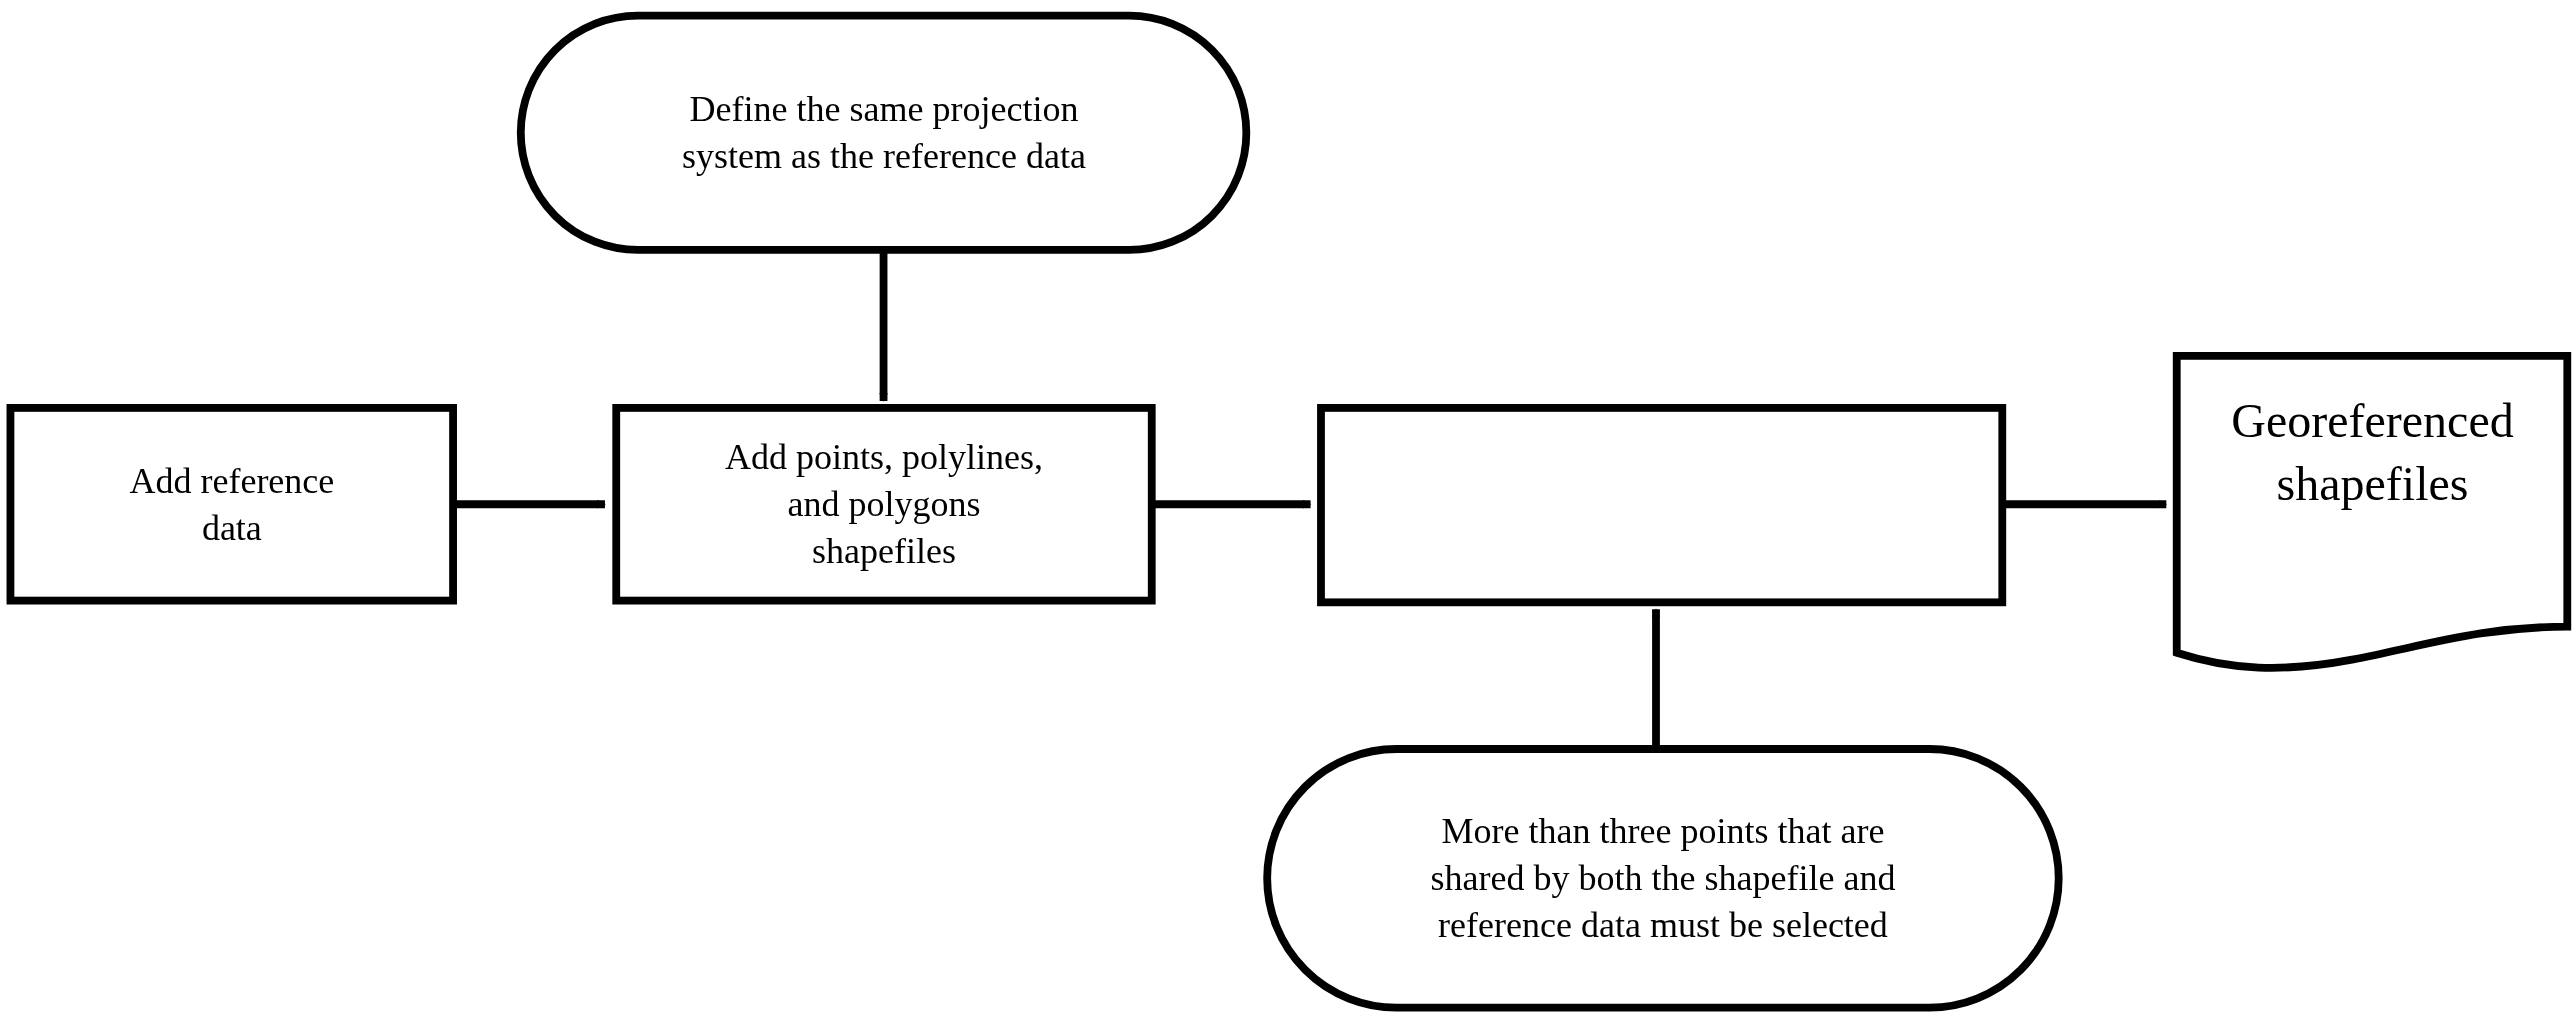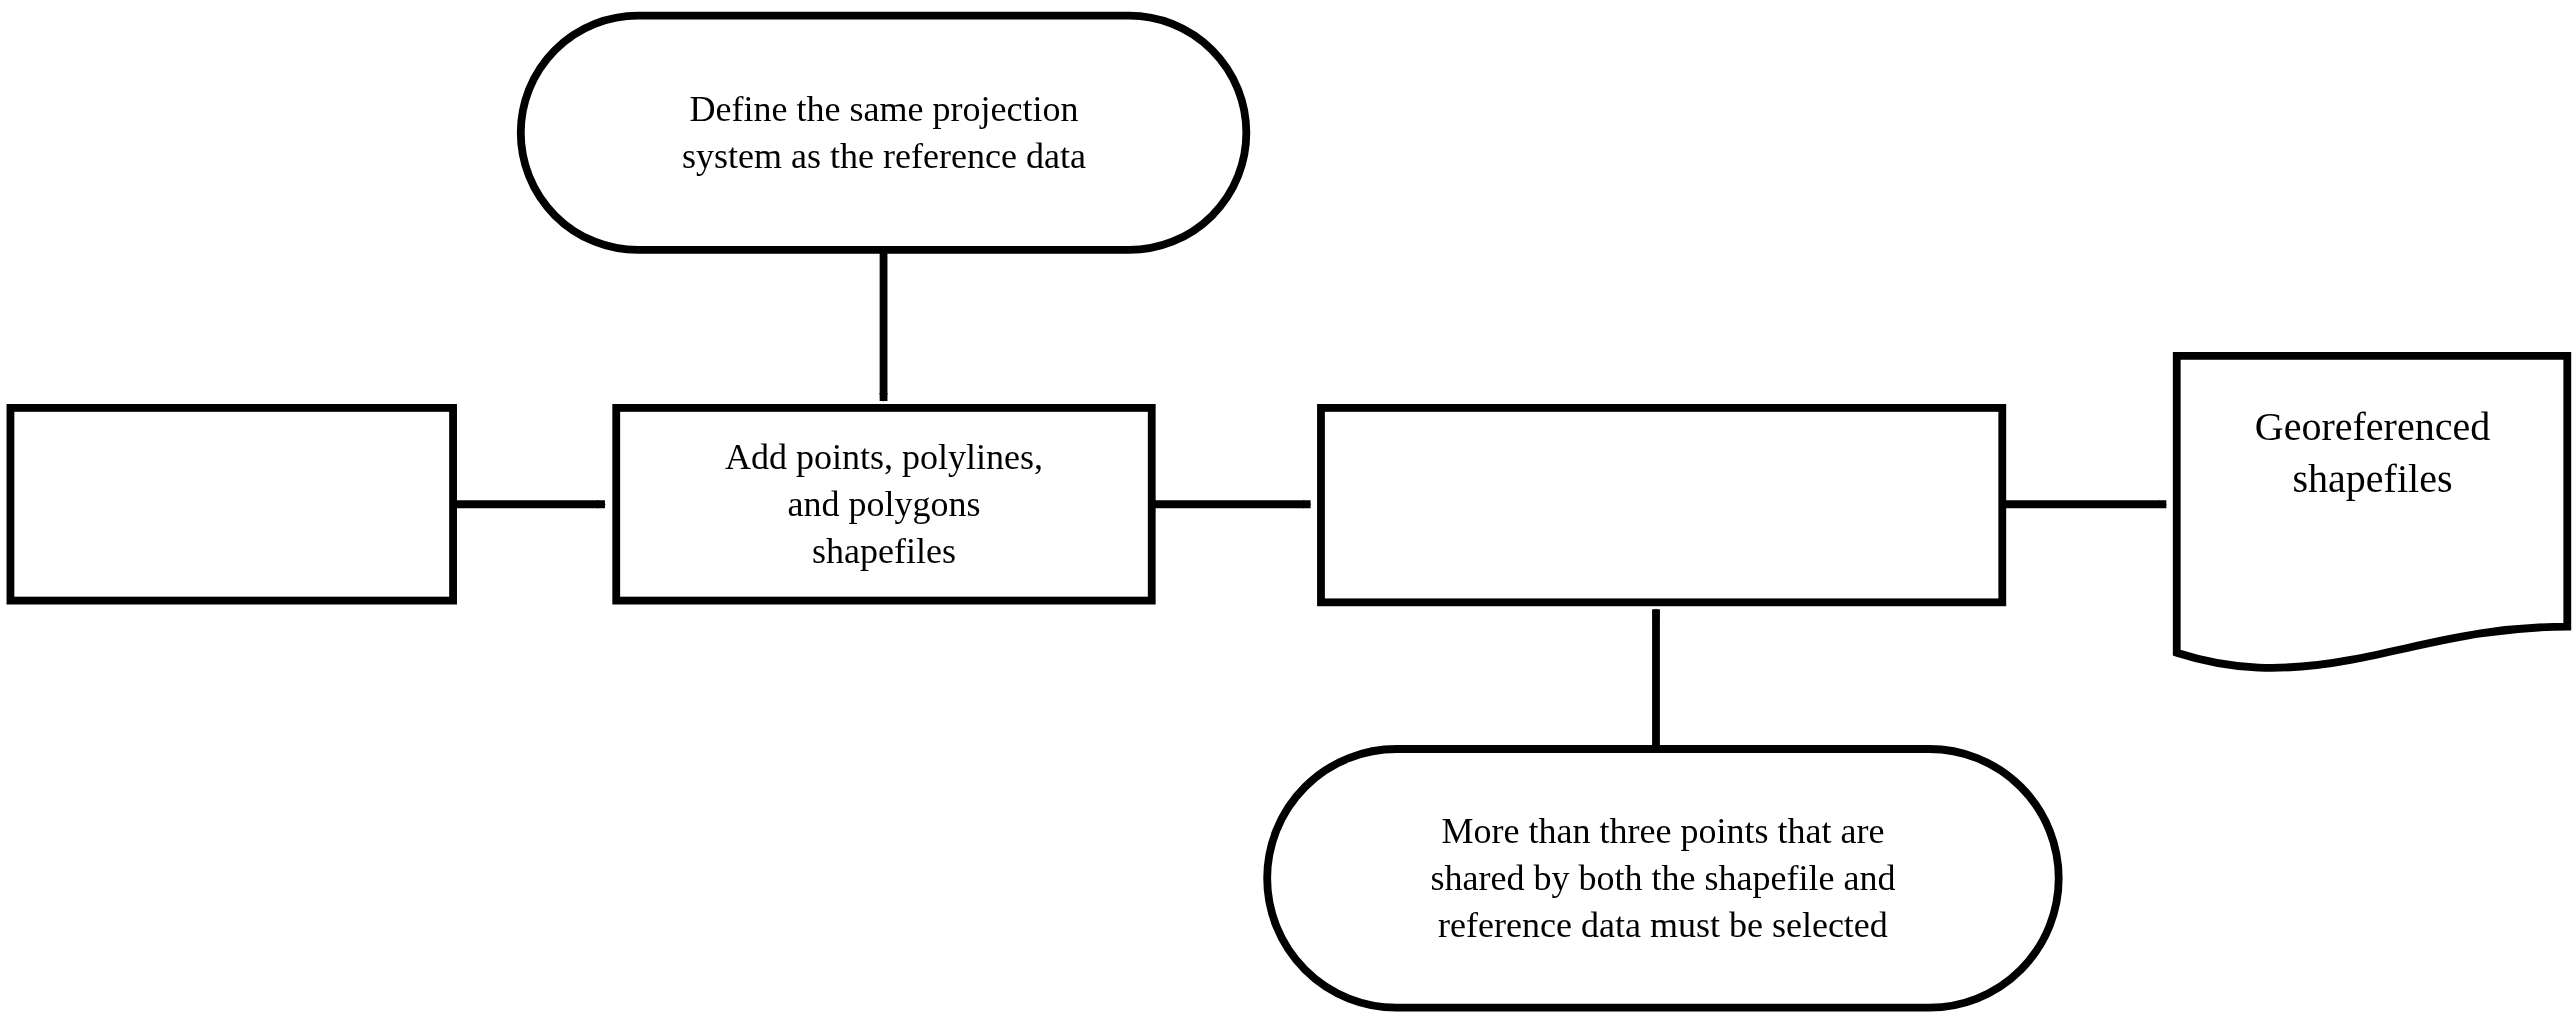--- a/index.html
+++ b/index.html
@@ -46,21 +46,21 @@
   .lbl-add-shapefiles {
     left: 616px; top: 408px; width: 536px; height: 193px;
     font-size: 36px;
   }
   .lbl-spatial-adjustments {
     left: 1321px; top: 408px; width: 681px; height: 194px;
     font-size: 36px;
   }
   .lbl-georeferenced {
     left: 2177px; top: 356px; width: 391px; height: 193px;
-    font-size: 40px;
+    font-size: 48px;
     text-align: center;
   }
   
   .lbl-projection-note {
     left: 521px; top: 15.6px; width: 726px; height: 234px;
     font-size: 36px;
   }
   .lbl-points-note {
     left: 1267px; top: 749px; width: 792px; height: 259px;
     font-size: 36px;
@@ -98,20 +98,22 @@
     <line x1="1327" y1="581" x2="1510" y2="581" stroke="#000000" stroke-width="9" marker-end="url(#arrowhead-right)"></line>
 
     <line x1="2307" y1="581" x2="2496" y2="581" stroke="#000000" stroke-width="9" marker-end="url(#arrowhead-right)"></line>
 
     <line x1="1018" y1="288" x2="1018" y2="462" stroke="#000000" stroke-width="9" marker-end="url(#arrowhead-right)"></line>
 
     <line x1="1908" y1="863" x2="1908" y2="702" stroke="#000000" stroke-width="9" marker-end="url(#arrowhead-right)"></line>
 
   </svg>
 
+  <div class="node-label lbl-add-reference-data">Add reference
+data</div>
 
   <div class="node-label lbl-add-shapefiles">Add points, polylines,
 and polygons
 shapefiles</div>
 
 
   <div class="node-label lbl-georeferenced">Georeferenced
 shapefiles</div>
 
   <div class="node-label lbl-points-note">More than three points that are

